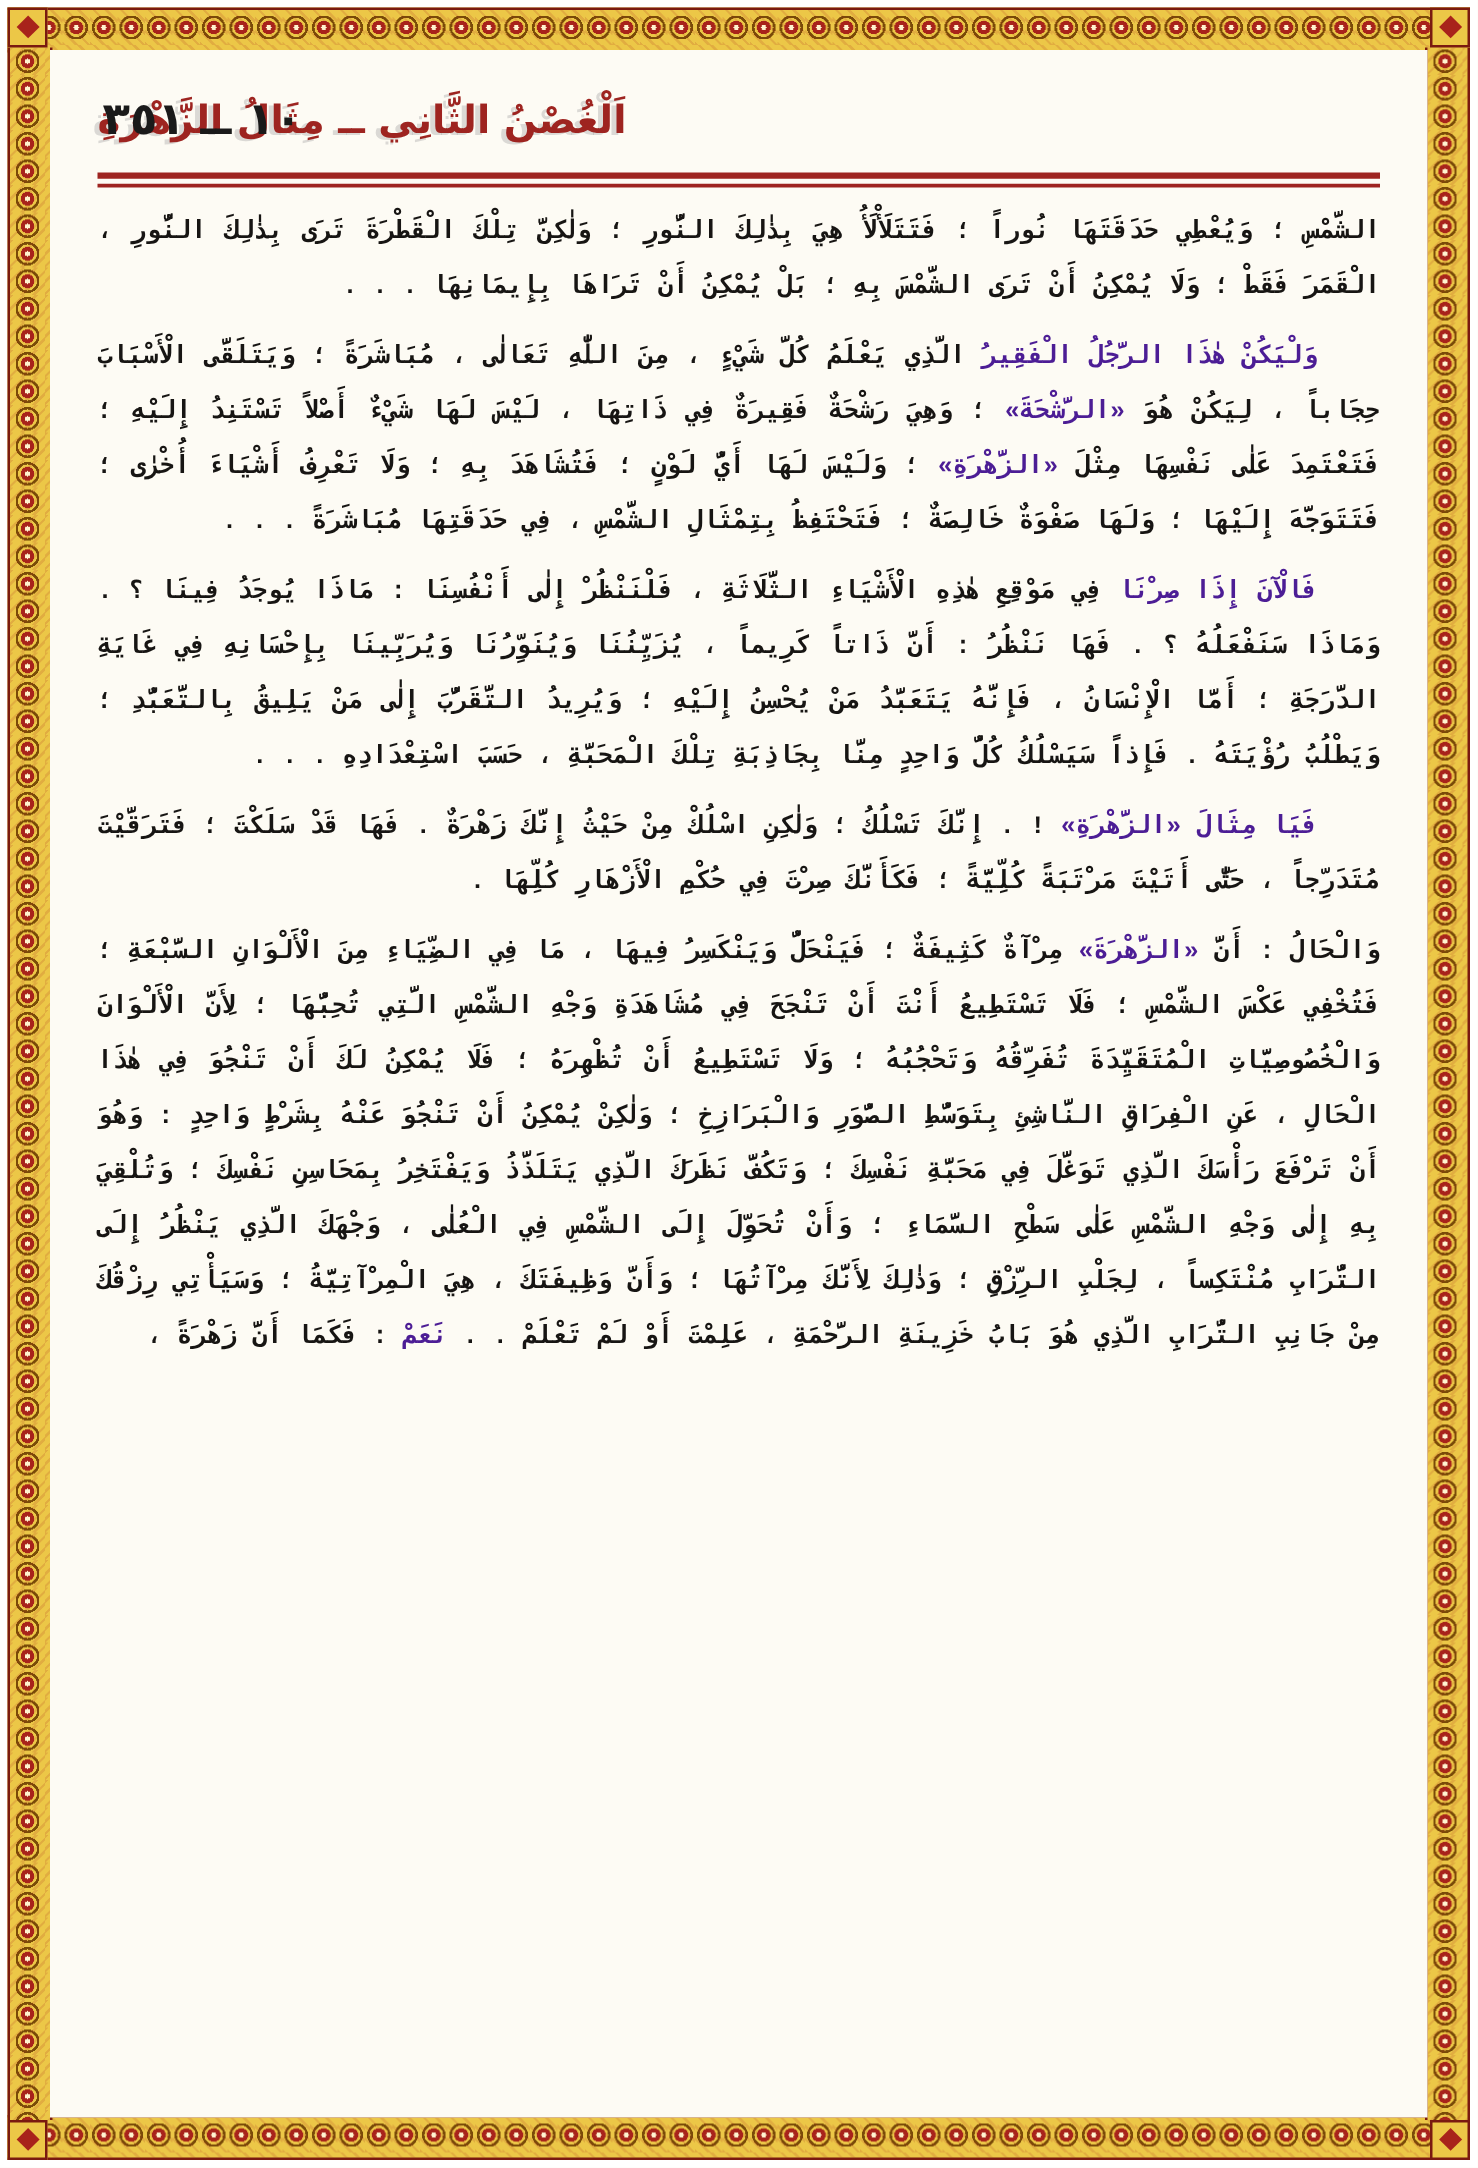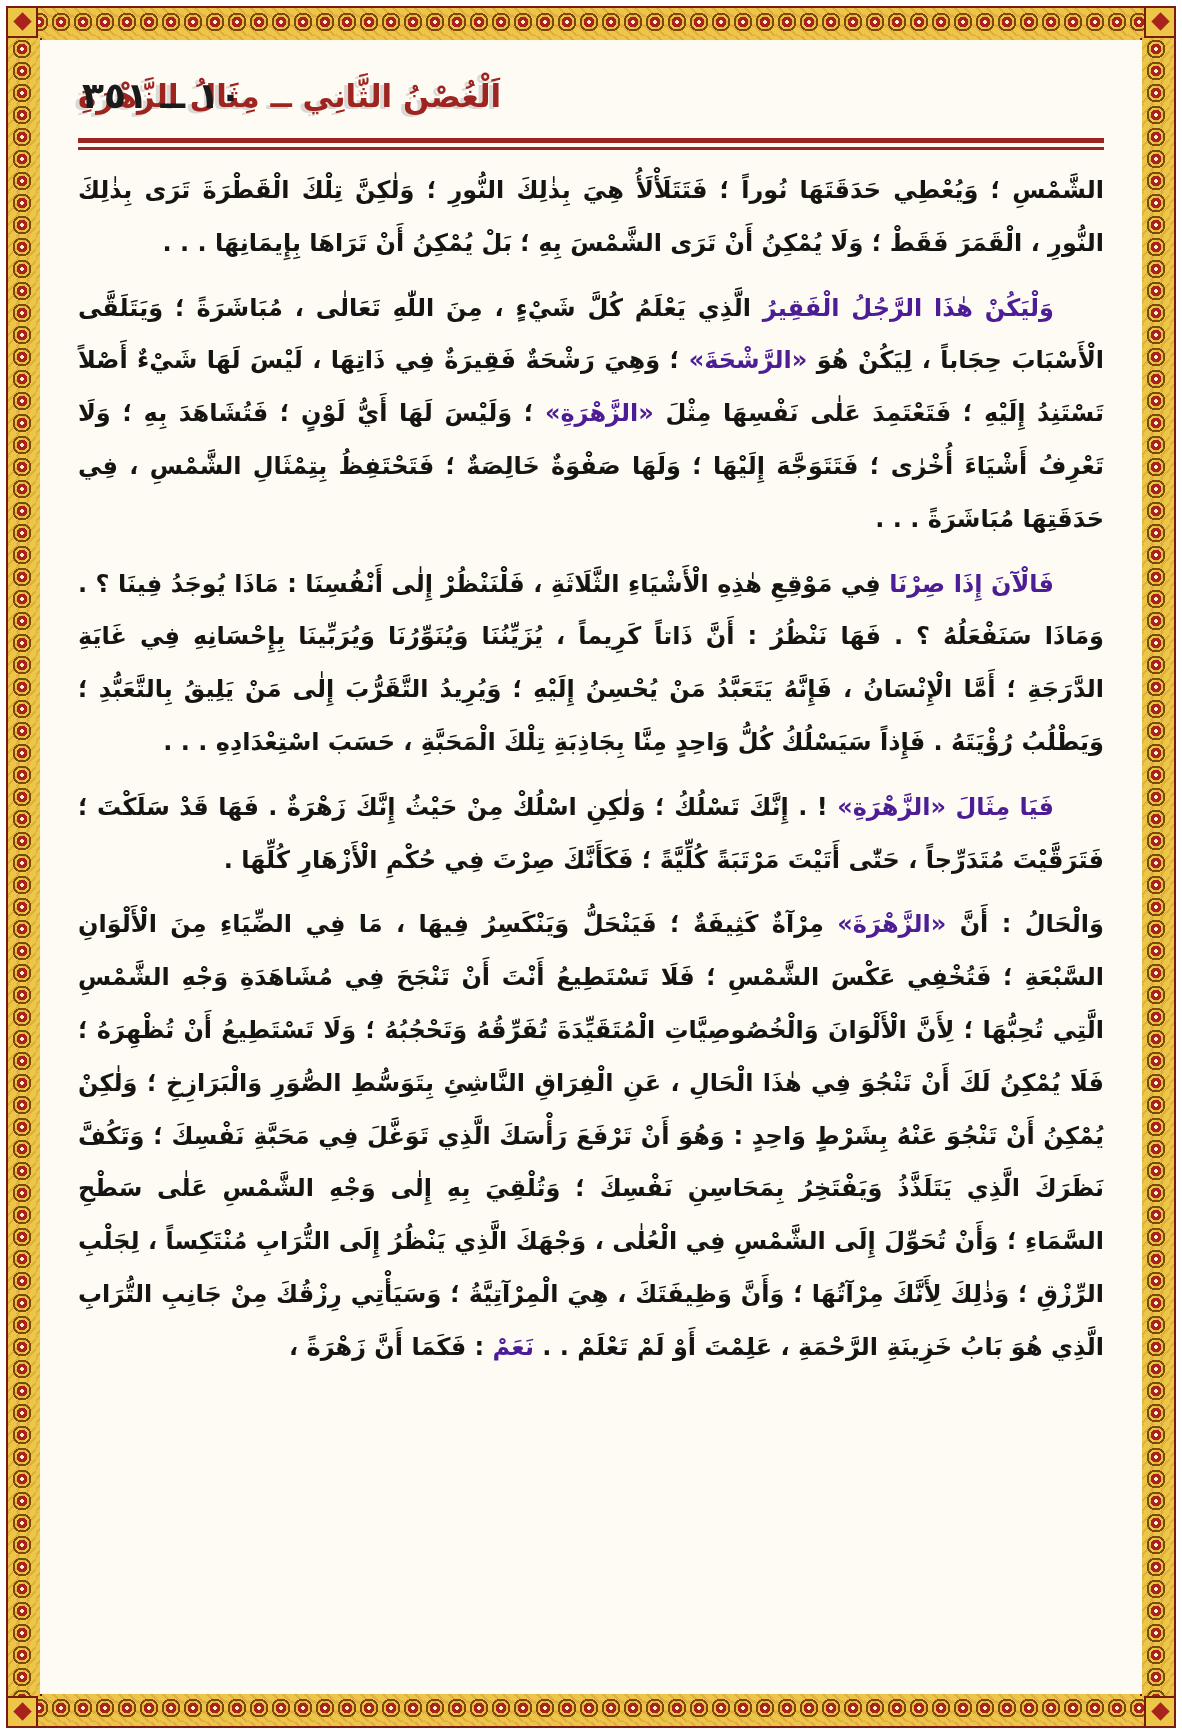--- a/index.html
+++ b/index.html
@@ -64,23 +64,24 @@
     direction:rtl;
   }
   .double-rule{
     height:4px;
     border-top:5px solid #9e2420;
     border-bottom:3px solid #9e2420;
     margin:6px 0 14px;
   }
   .body-text{
     color:#171513;
-    font-size:24px;font-weight:bold;
+    font-size:20px;font-weight:bold;
     line-height:2.2;
     text-align:justify;
+    font-family:Liberation Mono, monospace;
   }
   .para{margin:0 0 12px;}
   .para.indent{text-indent:50px;}
   .accent{color:#4c1d95;}
   .normal{color:#171513;}
 </style>
 </head>
 <body>
 
 <div class="b-strip b-top"></div>

